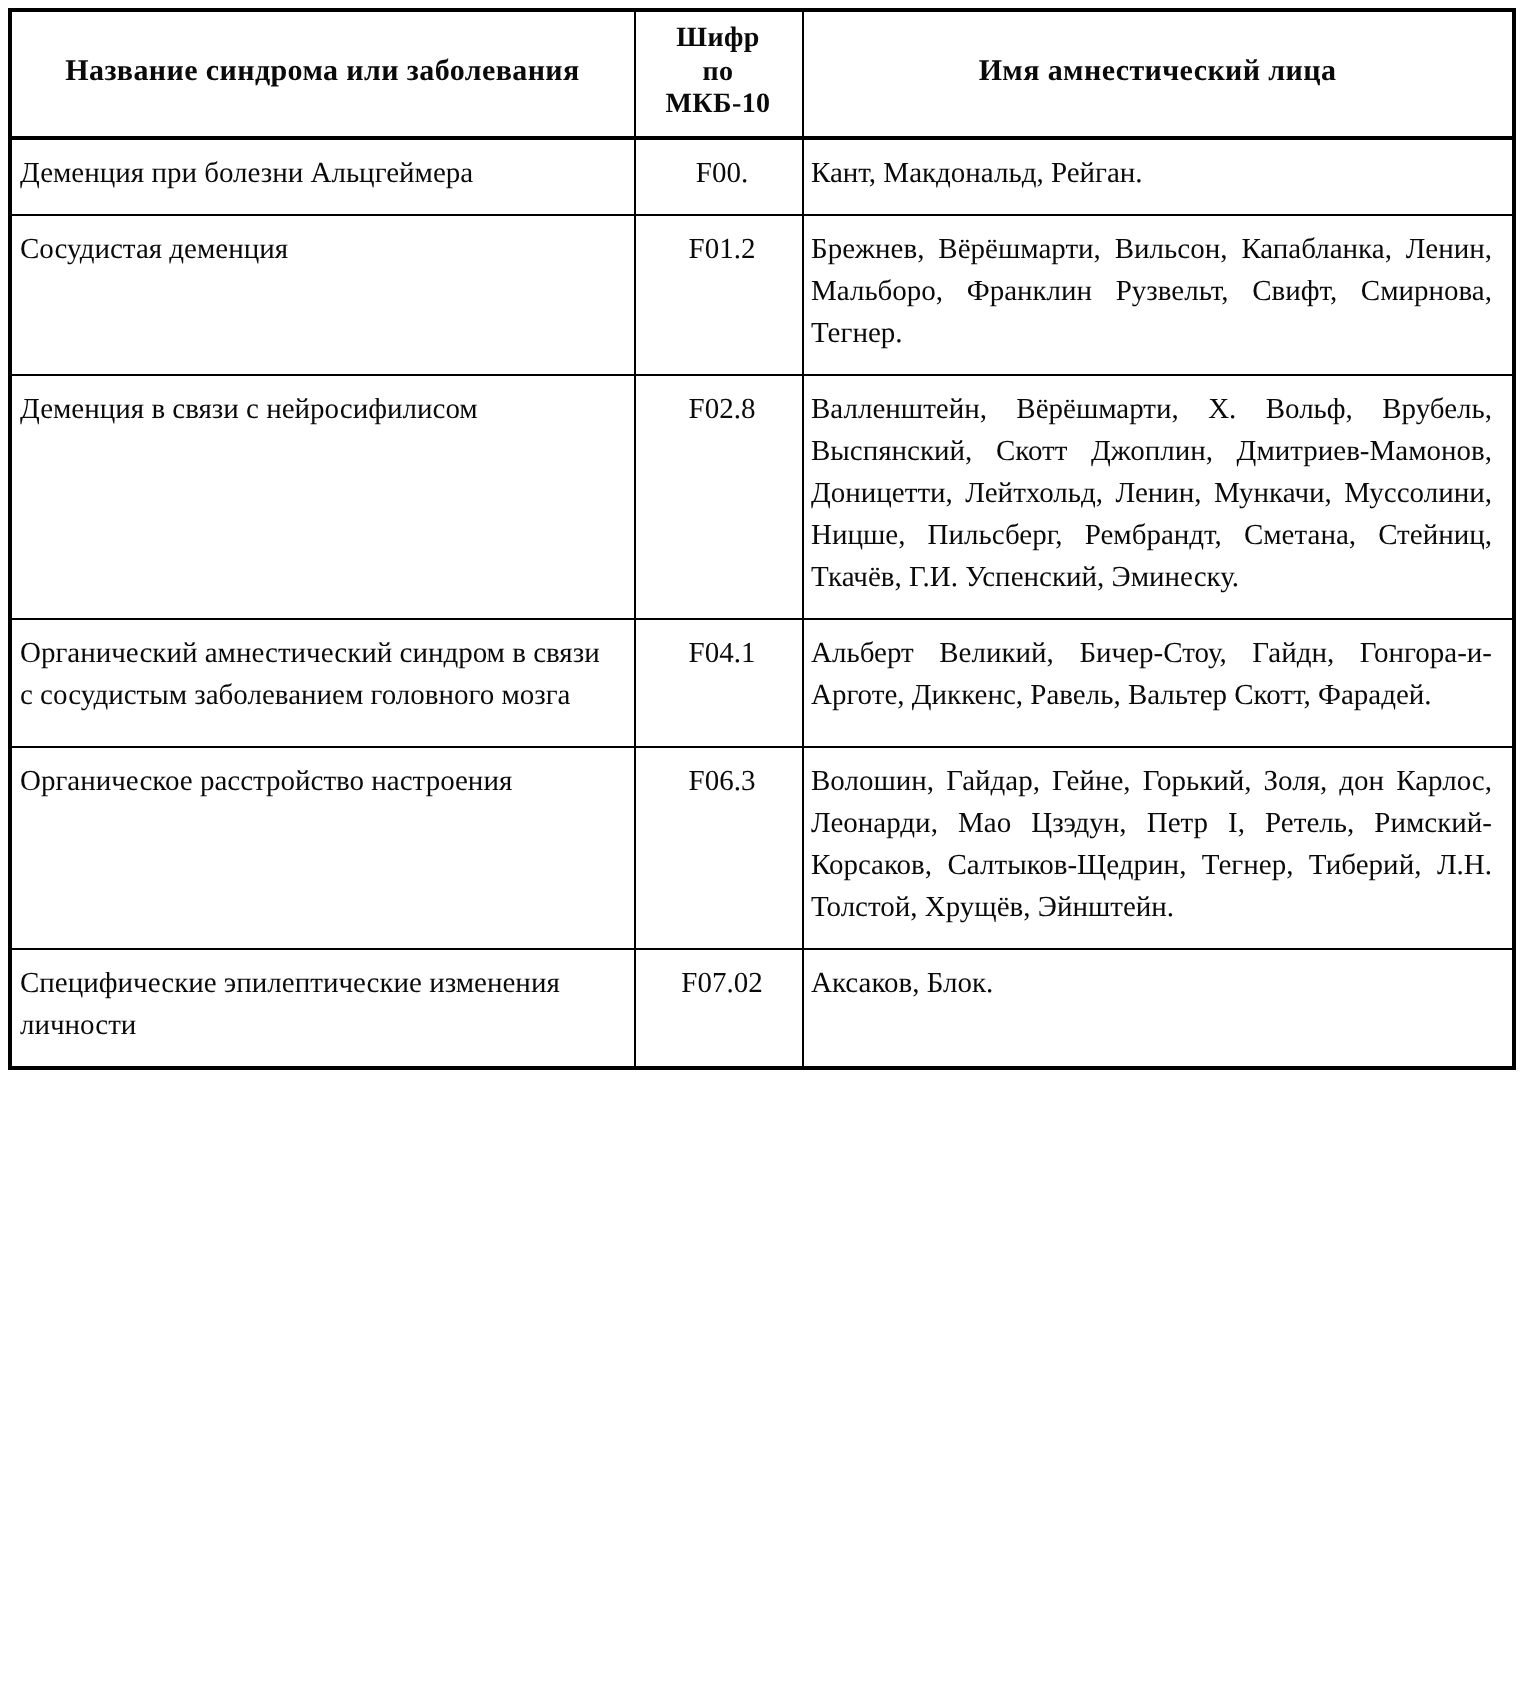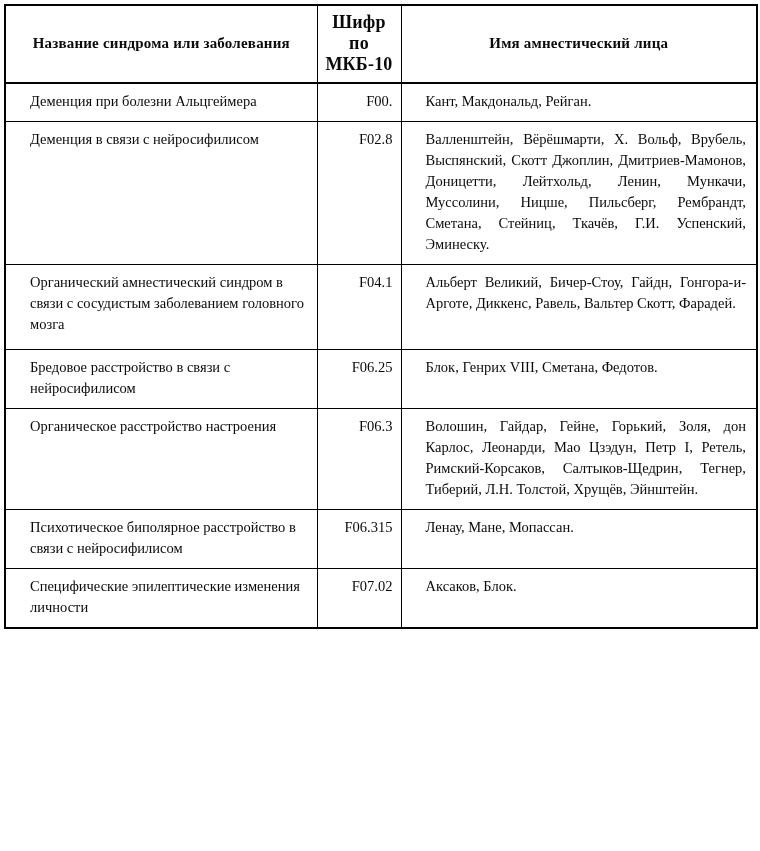--- a/index.html
+++ b/index.html
@@ -36,36 +36,36 @@
     border-bottom-width: 2px;
     font-weight: bold;
     font-size: 15px;
     text-align: center;
     vertical-align: middle;
     padding: 8px 8px;
     line-height: 1.18;
     letter-spacing: 0.2px;
   }
   thead th.h-code {
-    font-size: 18px;
+    font-size: 14px;
     padding: 6px 2px;
     margin-top: 26px;
   }
   tbody td {
     border: 1px solid #000;
     vertical-align: top;
     font-size: 14.5px;
     line-height: 1.45;
-    padding: 7px 8px 9px 24px;
+    padding: 7px 8px 9px 4px;
   }
   tbody td.name {
     text-align: left;
   }
   tbody td.code {
-    text-align: right;
+    text-align: center;
     padding-left: 12px;
     white-space: nowrap;
   }
   tbody td.persons {
     text-align: justify;
     text-justify: inter-word;
     padding-right: 10px;
     margin-left: 43px;
   }
   tbody tr.tall td { padding-bottom: 14px; }
@@ -91,43 +91,38 @@
         <th class="h-persons">Имя амнестический лица</th>
       </tr>
     </thead>
     <tbody>
       <tr>
         <td class="name">Деменция при болезни Альцгеймера</td>
         <td class="code">F00.</td>
         <td class="persons">Кант, Макдональд, Рейган.</td>
       </tr>
       <tr>
+        <td class="name">Сосудистая деменция</td>
+        <td class="code">F01.2</td>
+        <td class="persons">Брежнев, Вёрёшмарти, Вильсон, Капабланка, Ленин, Мальборо, Франклин Рузвельт, Свифт, Смирнова, Тегнер.</td>
+      </tr>
+      <tr>
         <td class="name">Деменция в связи с нейросифилисом</td>
         <td class="code">F02.8</td>
         <td class="persons">Валленштейн, Вёрёшмарти, Х. Вольф, Врубель, Выспянский, Скотт Джоплин, Дмитриев-Мамонов, Доницетти, Лейтхольд, Ленин, Мункачи, Муссолини, Ницше, Пильсберг, Рембрандт, Сметана, Стейниц, Ткачёв, Г.И. Успенский, Эминеску.</td>
       </tr>
       <tr class="tall">
         <td class="name">Органический амнестический синдром в связи с сосудистым заболеванием головного мозга</td>
         <td class="code">F04.1</td>
         <td class="persons">Альберт Великий, Бичер-Стоу, Гайдн, Гонгора-и-Арготе, Диккенс, Равель, Вальтер Скотт, Фарадей.</td>
       </tr>
       <tr>
-        <td class="name">Бредовое расстройство в связи с нейросифилисом</td>
-        <td class="code">F06.25</td>
-        <td class="persons">Блок, Генрих VIII, Сметана, Федотов.</td>
-      </tr>
-      <tr>
         <td class="name">Органическое расстройство настроения</td>
         <td class="code">F06.3</td>
         <td class="persons">Волошин, Гайдар, Гейне, Горький, Золя, дон Карлос, Леонарди, Мао Цзэдун, Петр I, Ретель, Римский-Корсаков, Салтыков-Щедрин, Тегнер, Тиберий, Л.Н. Толстой, Хрущёв, Эйнштейн.</td>
-      </tr>
-      <tr>
-        <td class="name">Психотическое биполярное расстройство в связи с нейросифилисом</td>
-        <td class="code">F06.315</td>
-        <td class="persons">Ленау, Мане, Мопассан.</td>
       </tr>
       <tr>
         <td class="name">Специфические эпилептические изменения личности</td>
         <td class="code">F07.02</td>
         <td class="persons">Аксаков, Блок.</td>
       </tr>
     </tbody>
   </table>
 </div>
 

